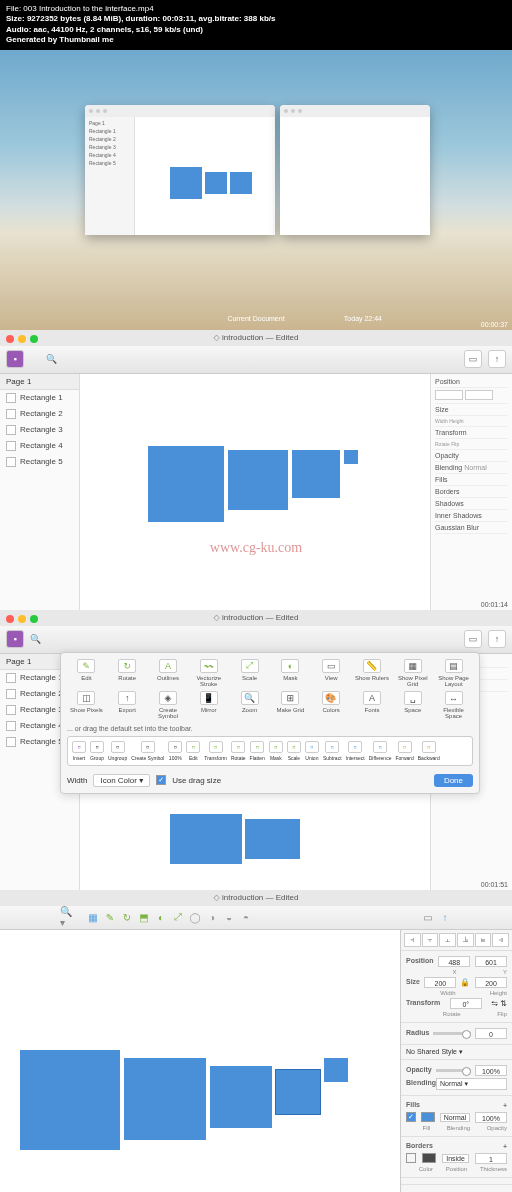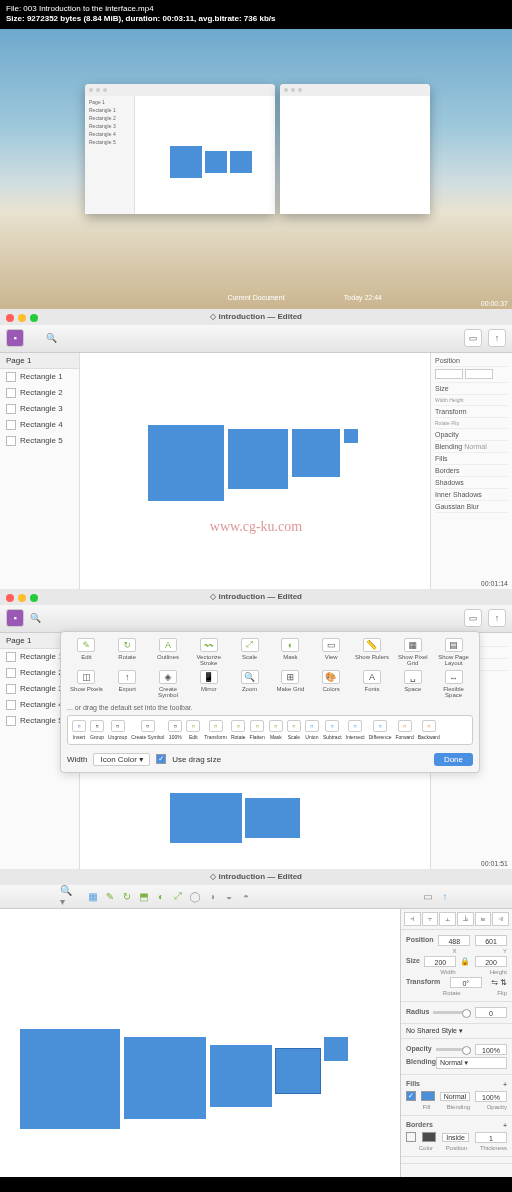--- a/index.html
+++ b/index.html
@@ -22,21 +22,21 @@
 .mini-window .side div { padding: 1px 2px; }
 .mini-window .canvas { flex: 1; position: relative; background: #fff; }
 .mini-rect { position: absolute; background: #4a90d9; }
 .timestamp { position: absolute; bottom: 2px; right: 4px; color: #fff; font-size: 7px; }
 
 
 .panel2 { height: 280px; background: #f0f0f0; }
 .traffic { position: absolute; top: 5px; left: 6px; display: flex; gap: 4px; }
 .tdot { width: 8px; height: 8px; border-radius: 50%; }
 .tred { background: #ff5f56; } .tyel { background: #ffbd2e; } .tgrn { background: #27c93f; }
-.titlebar { height: 16px; background: #e8e8e8; text-align: center; font-size: 8px; line-height: 16px; color: #555; font-weight: bold; }
+.titlebar { height: 16px; background: #e8e8e8; text-align: center; font-size: 8px; line-height: 16px; color: #555; }
 .toolbar { height: 28px; background: linear-gradient(#f7f7f7, #e5e5e5); border-bottom: 1px solid #ccc; display: flex; align-items: center; padding: 0 6px; gap: 6px; font-size: 9px; color: #666; }
 .tool-btn { width: 18px; height: 18px; background: #fff; border: 1px solid #ccc; border-radius: 3px; display: flex; align-items: center; justify-content: center; }
 .main { display: flex; height: 236px; }
 .leftside { width: 80px; background: #fafafa; border-right: 1px solid #ddd; }
 .leftside .hdr { padding: 3px 6px; font-size: 8px; background: #eee; border-bottom: 1px solid #ddd; }
 .leftside .item { padding: 3px 6px; font-size: 8px; color: #444; display: flex; align-items: center; gap: 4px; }
 .leftside .item::before { content: ""; width: 8px; height: 8px; border: 1px solid #bbb; background: #fff; }
 .canvas-area { flex: 1; background: #fff; position: relative; }
 .rightside { width: 82px; background: #fafafa; border-left: 1px solid #ddd; padding: 2px 4px; font-size: 7px; color: #555; }
 .rightside .row { padding: 2px 0; border-bottom: 1px solid #eee; }
@@ -72,21 +72,23 @@
 .insp .slider::after { content: ""; position: absolute; right: 0; top: -2px; width: 7px; height: 7px; border-radius: 50%; background: #fff; border: 1px solid #999; }
 .insp .swatch { width: 14px; height: 10px; background: #4a4a4a; border: 1px solid #999; }
 .align-row { display: flex; gap: 1px; padding: 3px; border-bottom: 1px solid #ddd; }
 .align-btn { flex: 1; height: 14px; background: #fff; border: 1px solid #ccc; display: flex; align-items: center; justify-content: center; font-size: 8px; color: #777; }
 </style>
 </head>
 <body>
 
 <div class="metadata">
   <div>File: 003 Introduction to the interface.mp4</div>
-  <div><span class="bold">Size: 9272352 bytes (8.84 MiB), duration: 00:03:11, avg.bitrate: 736 kb/s</span></div>
+  <div><span class="bold">Size: 9272352 bytes (8.84 MiB), duration: 00:03:11, avg.bitrate: 388 kb/s</span></div>
+  <div><span class="bold">Audio: aac, 44100 Hz, 2 channels, s16, 59 kb/s (und)</span></div>
+  <div class="bold">Generated by Thumbnail me</div>
 </div>
 
 <div class="panel panel1">
   <div class="sky"></div>
   <div class="mini-window mw1">
     <div class="tb">
         <span class="dot"></span>
         <span class="dot"></span>
         <span class="dot"></span>
       </div>

